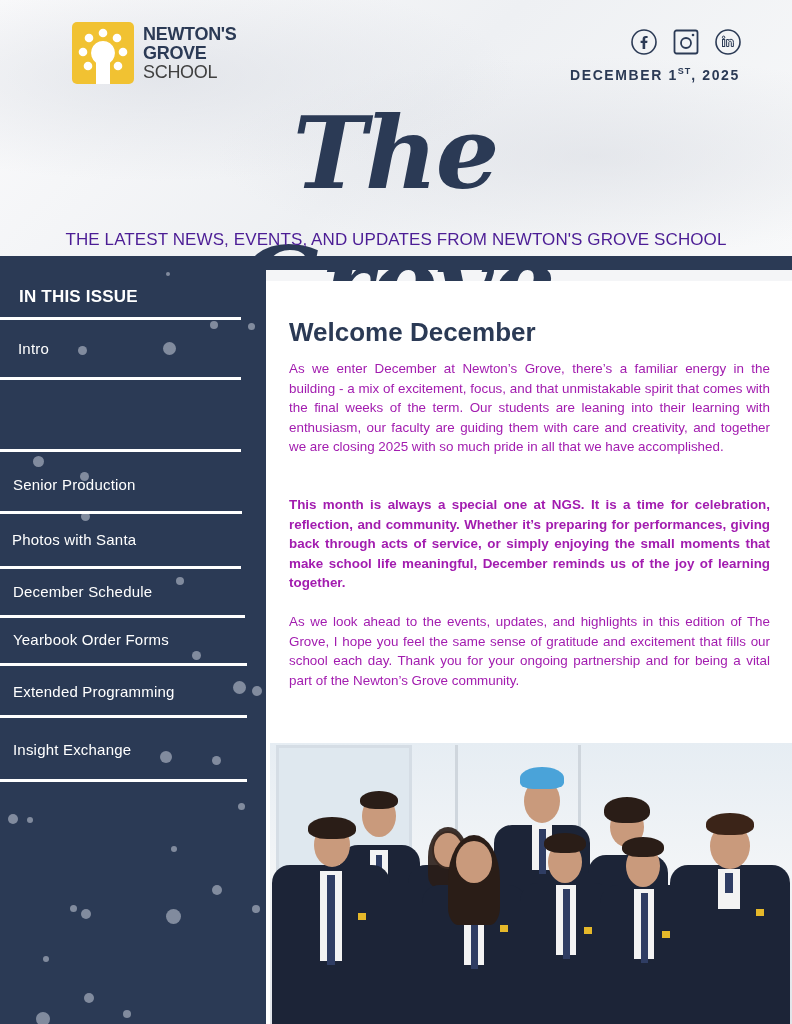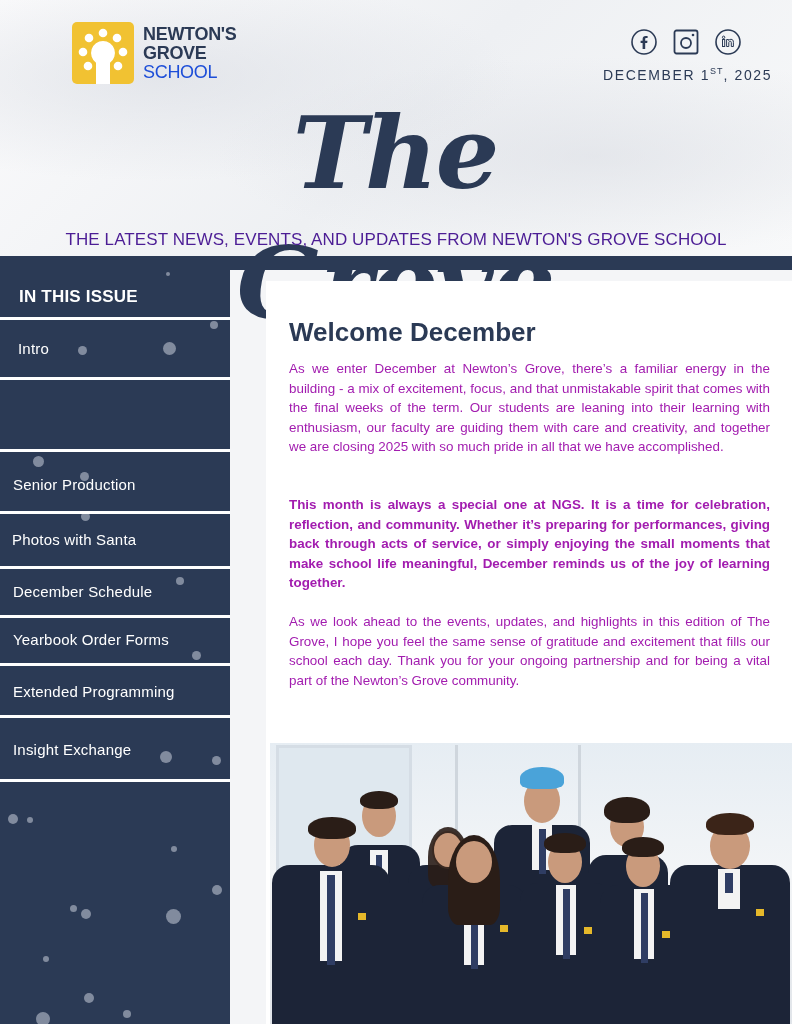--- a/index.html
+++ b/index.html
@@ -14,39 +14,39 @@
     background:
       radial-gradient(ellipse at 20% 30%, rgba(210,214,222,0.5) 0, rgba(255,255,255,0) 40%),
       radial-gradient(ellipse at 75% 60%, rgba(215,218,225,0.5) 0, rgba(255,255,255,0) 45%),
       linear-gradient(135deg, #fbfbfc 0%, #eef0f3 50%, #f8f9fa 100%);
   }
   
   .logo { position:absolute; left:30px; top:22px; display:flex; align-items:center;padding-left:42px; }
   .logo-mark { width:62px; height:62px; background:#f1c232; border-radius:5px; position:relative; }
   .logo-text { margin-left:9px; line-height:19px; font-weight:bold; font-size:18px; letter-spacing:-0.3px; }
   .logo-text .l1, .logo-text .l2 { color:#2b3a55; }
-  .logo-text .l3 { color:#1d4ed8; font-weight:normal; }
+  .logo-text .l3 { color:#404040; font-weight:normal; }
   
   .social { position:absolute; left:631px; top:29px; display:flex; gap:16px; }
   .social .ic { width:26px; height:26px; display:flex; align-items:center; justify-content:center; }
-  .date { position:absolute; left:570px; top:66px; font-weight:normal; font-size:14px; letter-spacing:1.6px; color:#2b3a55;margin-left:33px; }
+  .date { position:absolute; left:570px; top:66px; font-weight:bold; font-size:14px; letter-spacing:1.6px; color:#2b3a55; }
   .date sup { font-size:9px; letter-spacing:1px; }
   
   .masthead {
     position:absolute; left:150px; top:88px; width:490px; text-align:center;
     font-family:"DejaVu Serif", serif; font-style:italic; font-weight:bold;
     font-size:100px; line-height:130px; color:#2b3a55; letter-spacing:-2px;
   }
   .tagline {
     position:absolute; left:0; top:230px; width:792px; text-align:center;
     font-size:17px; color:#4c1d95; letter-spacing:0.1px;
   }
   .band { position:absolute; left:0; top:256px; width:792px; height:14px; background:#2b3a55; }
   
-  .sidebar { position:absolute; left:0; top:256px; width:230px; height:768px; background:#2b3a55; overflow:hidden;text-decoration:underline; }
+  .sidebar { position:absolute; left:0; top:256px; width:266px; height:768px; background:#2b3a55; overflow:hidden;text-decoration:underline; }
   .snow { position:absolute; border-radius:50%; background:rgba(200,205,218,0.55); }
   .toc-title { position:absolute; left:19px; top:31px; font-size:17px; font-weight:bold; color:#ffffff; letter-spacing:0.2px; }
   .toc-line { position:absolute; left:0; height:3px; background:#ffffff; }
   .toc-item { position:absolute; color:#ffffff; font-size:15px; line-height:17px; letter-spacing:0.2px; }
   
   .content { position:absolute; left:266px; top:270px; width:526px; height:754px; background:#ffffff;margin-top:11px; }
   .h1 { position:absolute; left:23px; top:36px; font-size:26px; font-weight:bold; color:#2b3a55; }
   .para { position:absolute; left:23px; width:481px; font-size:13.4px; line-height:19.5px; color:#a21caf; text-align:justify; }
   .photo {
     position:absolute; left:4px; top:462px; width:522px; height:292px; overflow:hidden;

